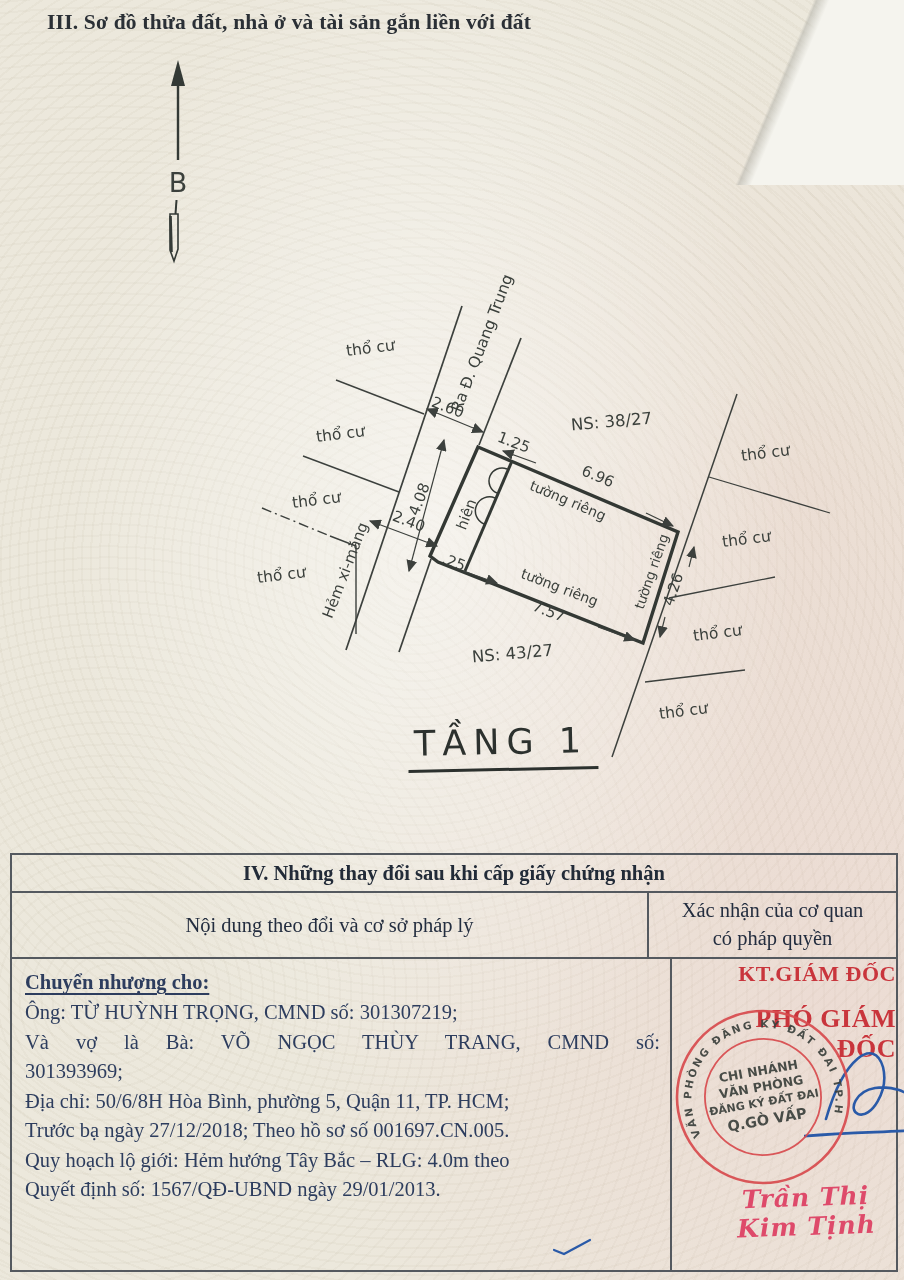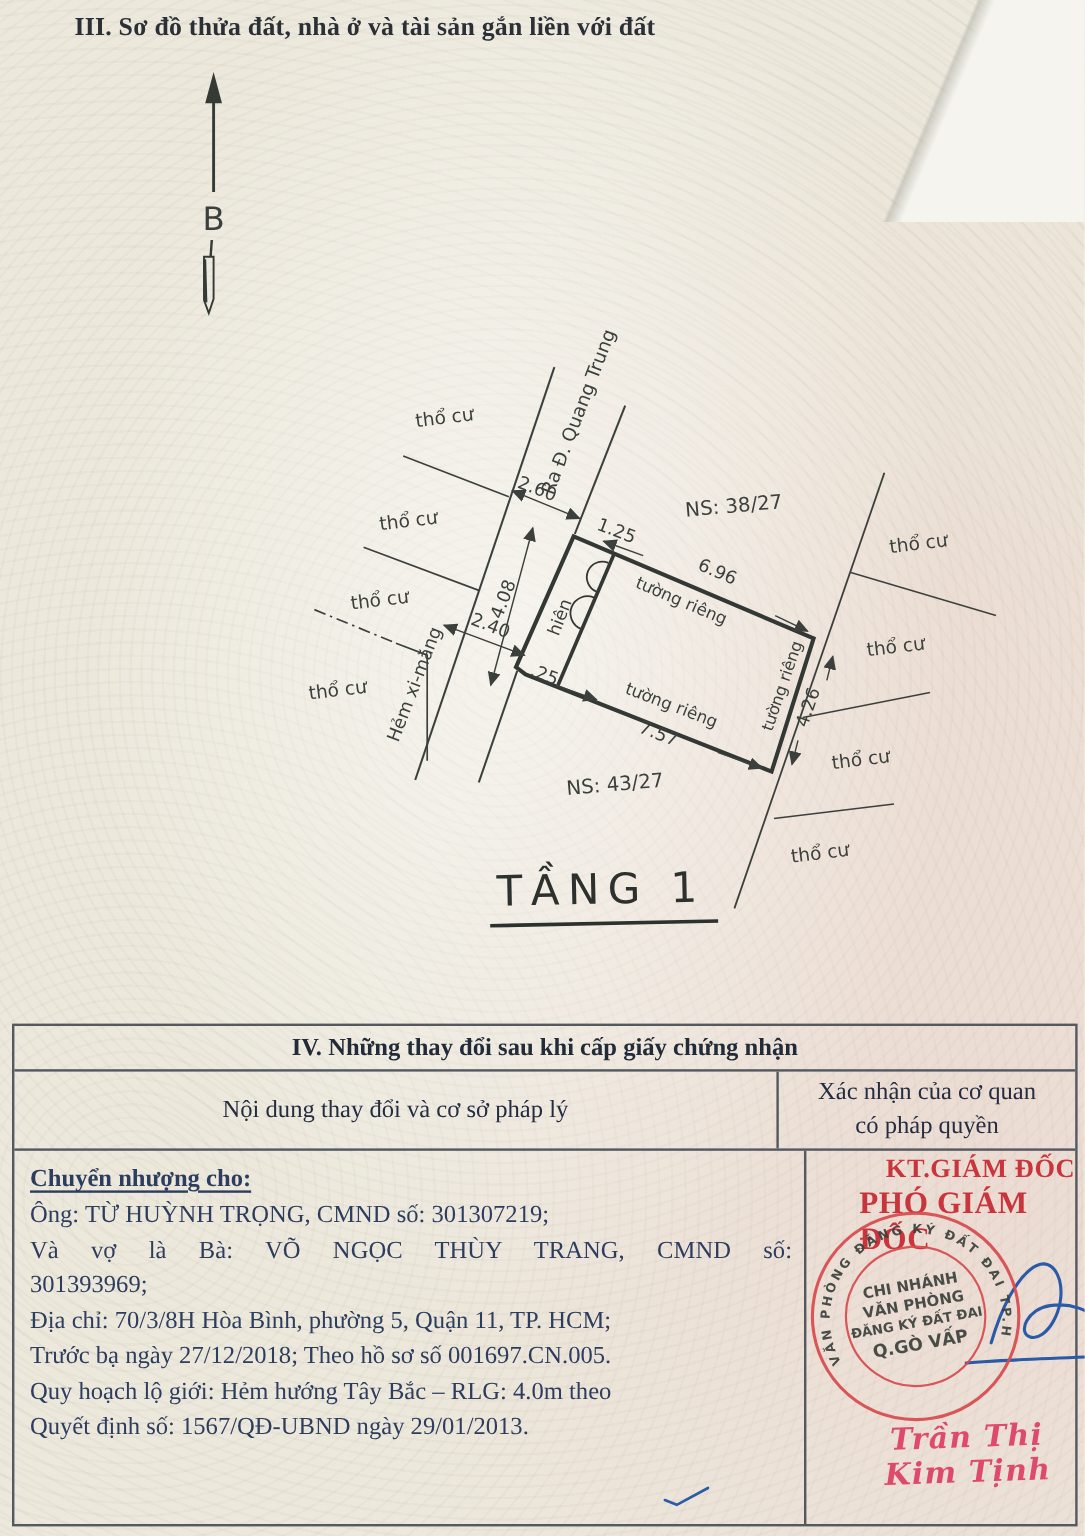--- a/index.html
+++ b/index.html
@@ -7,21 +7,21 @@
     font-family:"Liberation Serif",serif;
     background:
       radial-gradient(ellipse at 48% 40%, rgba(255,255,255,0.55), transparent 55%),
       radial-gradient(ellipse at 92% 78%, rgba(235,175,180,0.22), transparent 45%),
       radial-gradient(ellipse at 88% 38%, rgba(230,180,175,0.16), transparent 40%),
       repeating-radial-gradient(circle at 46% 44%, rgba(170,160,130,0.07) 0 2px, transparent 2px 9px),
       repeating-radial-gradient(circle at 12% 78%, rgba(160,150,125,0.06) 0 2px, transparent 2px 11px),
       #ece8dc;}
   .corner-fold{position:absolute;right:0;top:0;width:240px;height:185px;
     background:linear-gradient(113deg, transparent 47%, rgba(175,175,168,0.5) 48%, #f5f4ee 52%);}
-  .s3-title{position:absolute;left:62px;top:10px;font-size:21.5px;font-weight:bold;color:#2b3036;letter-spacing:.2px;}
+  .s3-title{position:absolute;left:47px;top:10px;font-size:21.5px;font-weight:bold;color:#2b3036;letter-spacing:.2px;}
   svg text{font-family:"DejaVu Sans",sans-serif;fill:#3b403c;}
   .floor{position:absolute;left:408px;top:722px;font-family:"DejaVu Sans",sans-serif;
     font-size:35px;letter-spacing:7px;color:#2c312e;border-bottom:3px solid #2c312e;
     padding:0 10px 6px 6px;transform:rotate(-1.2deg);}
   
   .tbl{position:absolute;left:10px;top:853px;width:884px;height:415px;border:2px solid #54595f;color:#232d3f;}
   .tbl .r1{height:36px;border-bottom:2px solid #54595f;display:flex;align-items:center;justify-content:center;
     font-size:20.5px;font-weight:bold;color:#222b38;}
   .tbl .r2{height:64px;border-bottom:2px solid #54595f;display:flex;}
   .tbl .c1h{flex:0 0 635px;border-right:2px solid #54595f;display:flex;align-items:center;justify-content:center;
@@ -33,21 +33,21 @@
     font-size:20.5px;color:#2d3d5e;}
   .cellL .hd{font-weight:bold;text-decoration:underline;text-underline-offset:4px;margin:2px 0 4px 0;}
   .cellL p.ln{margin:0;line-height:29.5px;white-space:nowrap;}
   .cellL p.ln.j{white-space:normal;text-align:justify;text-align-last:justify;}
   .cellL p.ln b{font-weight:normal;}
   .check{position:absolute;left:540px;top:278px;}
   .cellR{position:relative;flex:1;}
   .date-stamp{margin-top:7px;text-align:center;font-family:"DejaVu Sans Mono",monospace;
     font-weight:bold;font-size:23px;letter-spacing:4px;color:#15181c;}
   .kt{ text-align:right;font-size:22px;font-weight:bold;color:#c9353c;margin-top:2px;letter-spacing:.5px;}
-  .pho{text-align:left;font-size:26px;font-weight:bold;color:#c9353c;margin-top:1px;letter-spacing:.5px;}
+  .pho{text-align:right;font-size:26px;font-weight:bold;color:#c9353c;margin-top:17px;letter-spacing:.5px;}
   .stampsvg{position:absolute;left:-45px;top:46px;opacity:.92;}
   .sigsvg{position:absolute;left:88px;top:68px;}
   .signer{position:absolute;top:224px;left:0;width:100%;text-align:center;
     font-family:"DejaVu Serif",serif;font-style:italic;font-weight:bold;
     font-size:25px;color:#de4a6a;transform:rotate(-2deg);letter-spacing:1px;}
 </style>
 </head>
 <body>
 
 <div class="page">
@@ -139,34 +139,34 @@
     <text x="747" y="544" text-anchor="middle" font-size="15.5" transform="rotate(-7 747 544)">thổ cư</text>
     <text x="718" y="638" text-anchor="middle" font-size="15.5" transform="rotate(-7 718 638)">thổ cư</text>
     <text x="684" y="716" text-anchor="middle" font-size="15.5" transform="rotate(-7 684 716)">thổ cư</text>
   </svg>
 
   <div class="floor">TẦNG 1</div>
 
   <div class="tbl">
     <div class="r1">IV. Những thay đổi sau khi cấp giấy chứng nhận</div>
     <div class="r2">
-      <div class="c1h">Nội dung thay đổi và cơ sở pháp lý</div>
+      <div class="c1h">Nội dung theo đổi và cơ sở pháp lý</div>
       <div class="c2h">
         <span>Xác nhận của cơ quan</span>
         <span>có pháp quyền</span>
       </div>
     </div>
     <div class="r3">
       <div class="cellL">
         <p class="hd">Chuyển nhượng cho:</p>
         <div>
             <p class="ln"><span>Ông: TỪ HUỲNH TRỌNG, CMND số: 301307219;</span></p>
             <p class="ln j"><span>Và vợ là Bà: VÕ NGỌC THÙY TRANG, CMND số:</span></p>
             <p class="ln"><span>301393969;</span></p>
-            <p class="ln"><span>Địa chỉ: 70/3/8H Hòa Bình, phường 5, Quận 11, TP. HCM;</span></p>
+            <p class="ln"><span>Địa chỉ: 50/6/8H Hòa Bình, phường 5, Quận 11, TP. HCM;</span></p>
             <p class="ln"><span>Trước bạ ngày 27/12/2018; Theo hồ sơ số 001697.CN.005.</span></p>
             <p class="ln"><b>Quy hoạch lộ giới:</b><span> Hẻm hướng Tây Bắc – RLG: 4.0m theo</span></p>
             <p class="ln"><span>Quyết định số: 1567/QĐ-UBND ngày 29/01/2013.</span></p>
           </div>
         <svg class="check" width="40" height="20" viewBox="0 0 40 20">
           <path d="M2,13 L12,17 L38,3" fill="none" stroke="#2a5aa8" stroke-width="2.2" stroke-linecap="round"></path>
         </svg>
       </div>
       <div class="cellR">
         <div class="kt">KT.GIÁM ĐỐC</div>

